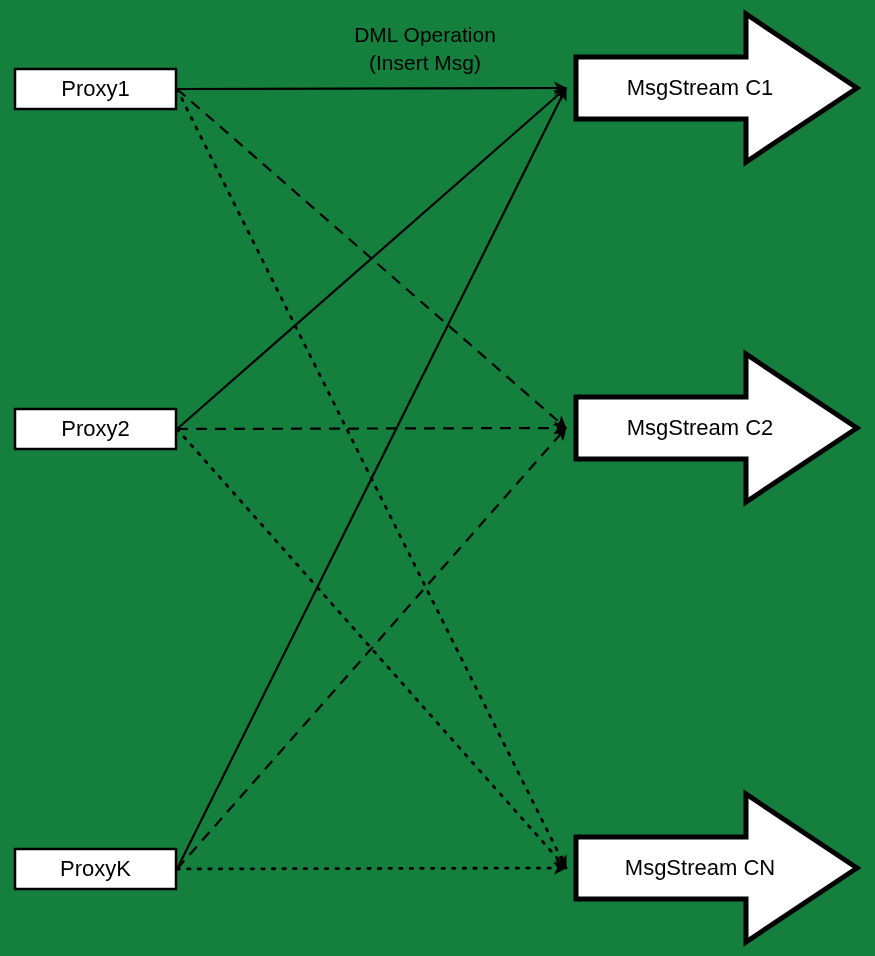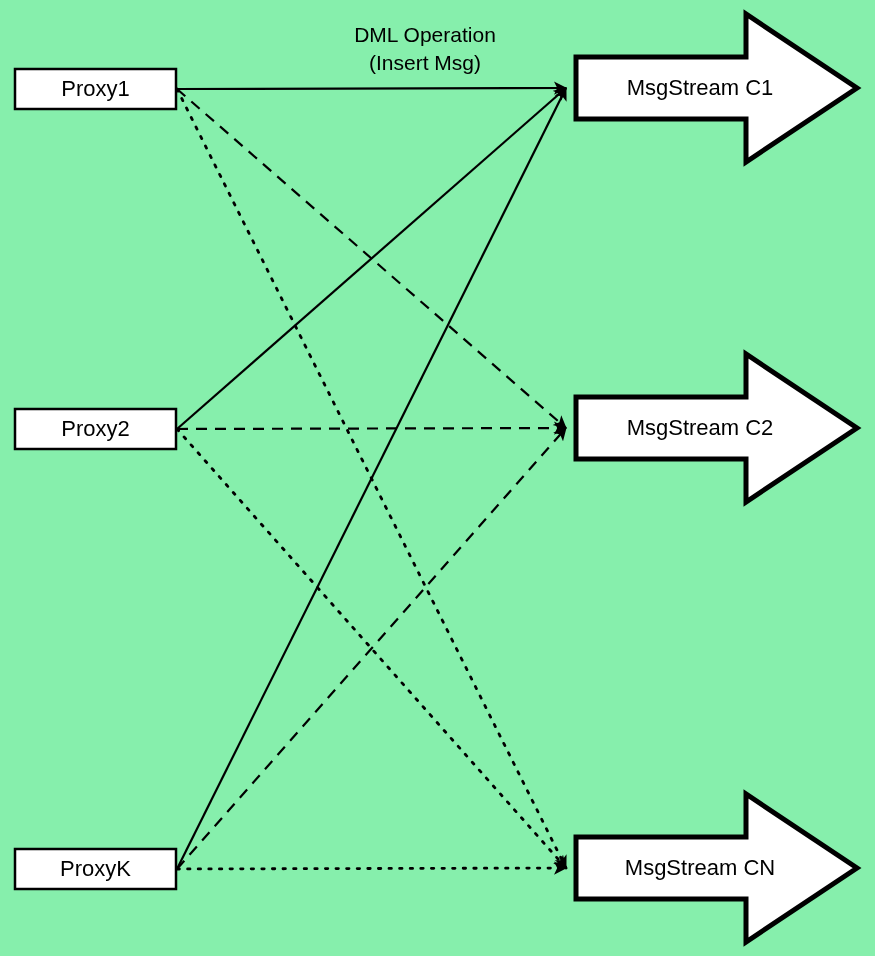--- a/index.html
+++ b/index.html
@@ -7,21 +7,21 @@
     padding: 0;
     background: #ffffff;
   }
   body {
     font-family: "Liberation Sans", sans-serif;
   }
   #diagram-root {
     position: relative;
     width: 875px;
     height: 956px;
-    background: #86efac;
+    background: #15803d;
     overflow: hidden;
   }
   #diagram-svg {
     position: absolute;
     top: 0;
     left: 0;
     width: 875px;
     height: 956px;
     display: block;
   }

